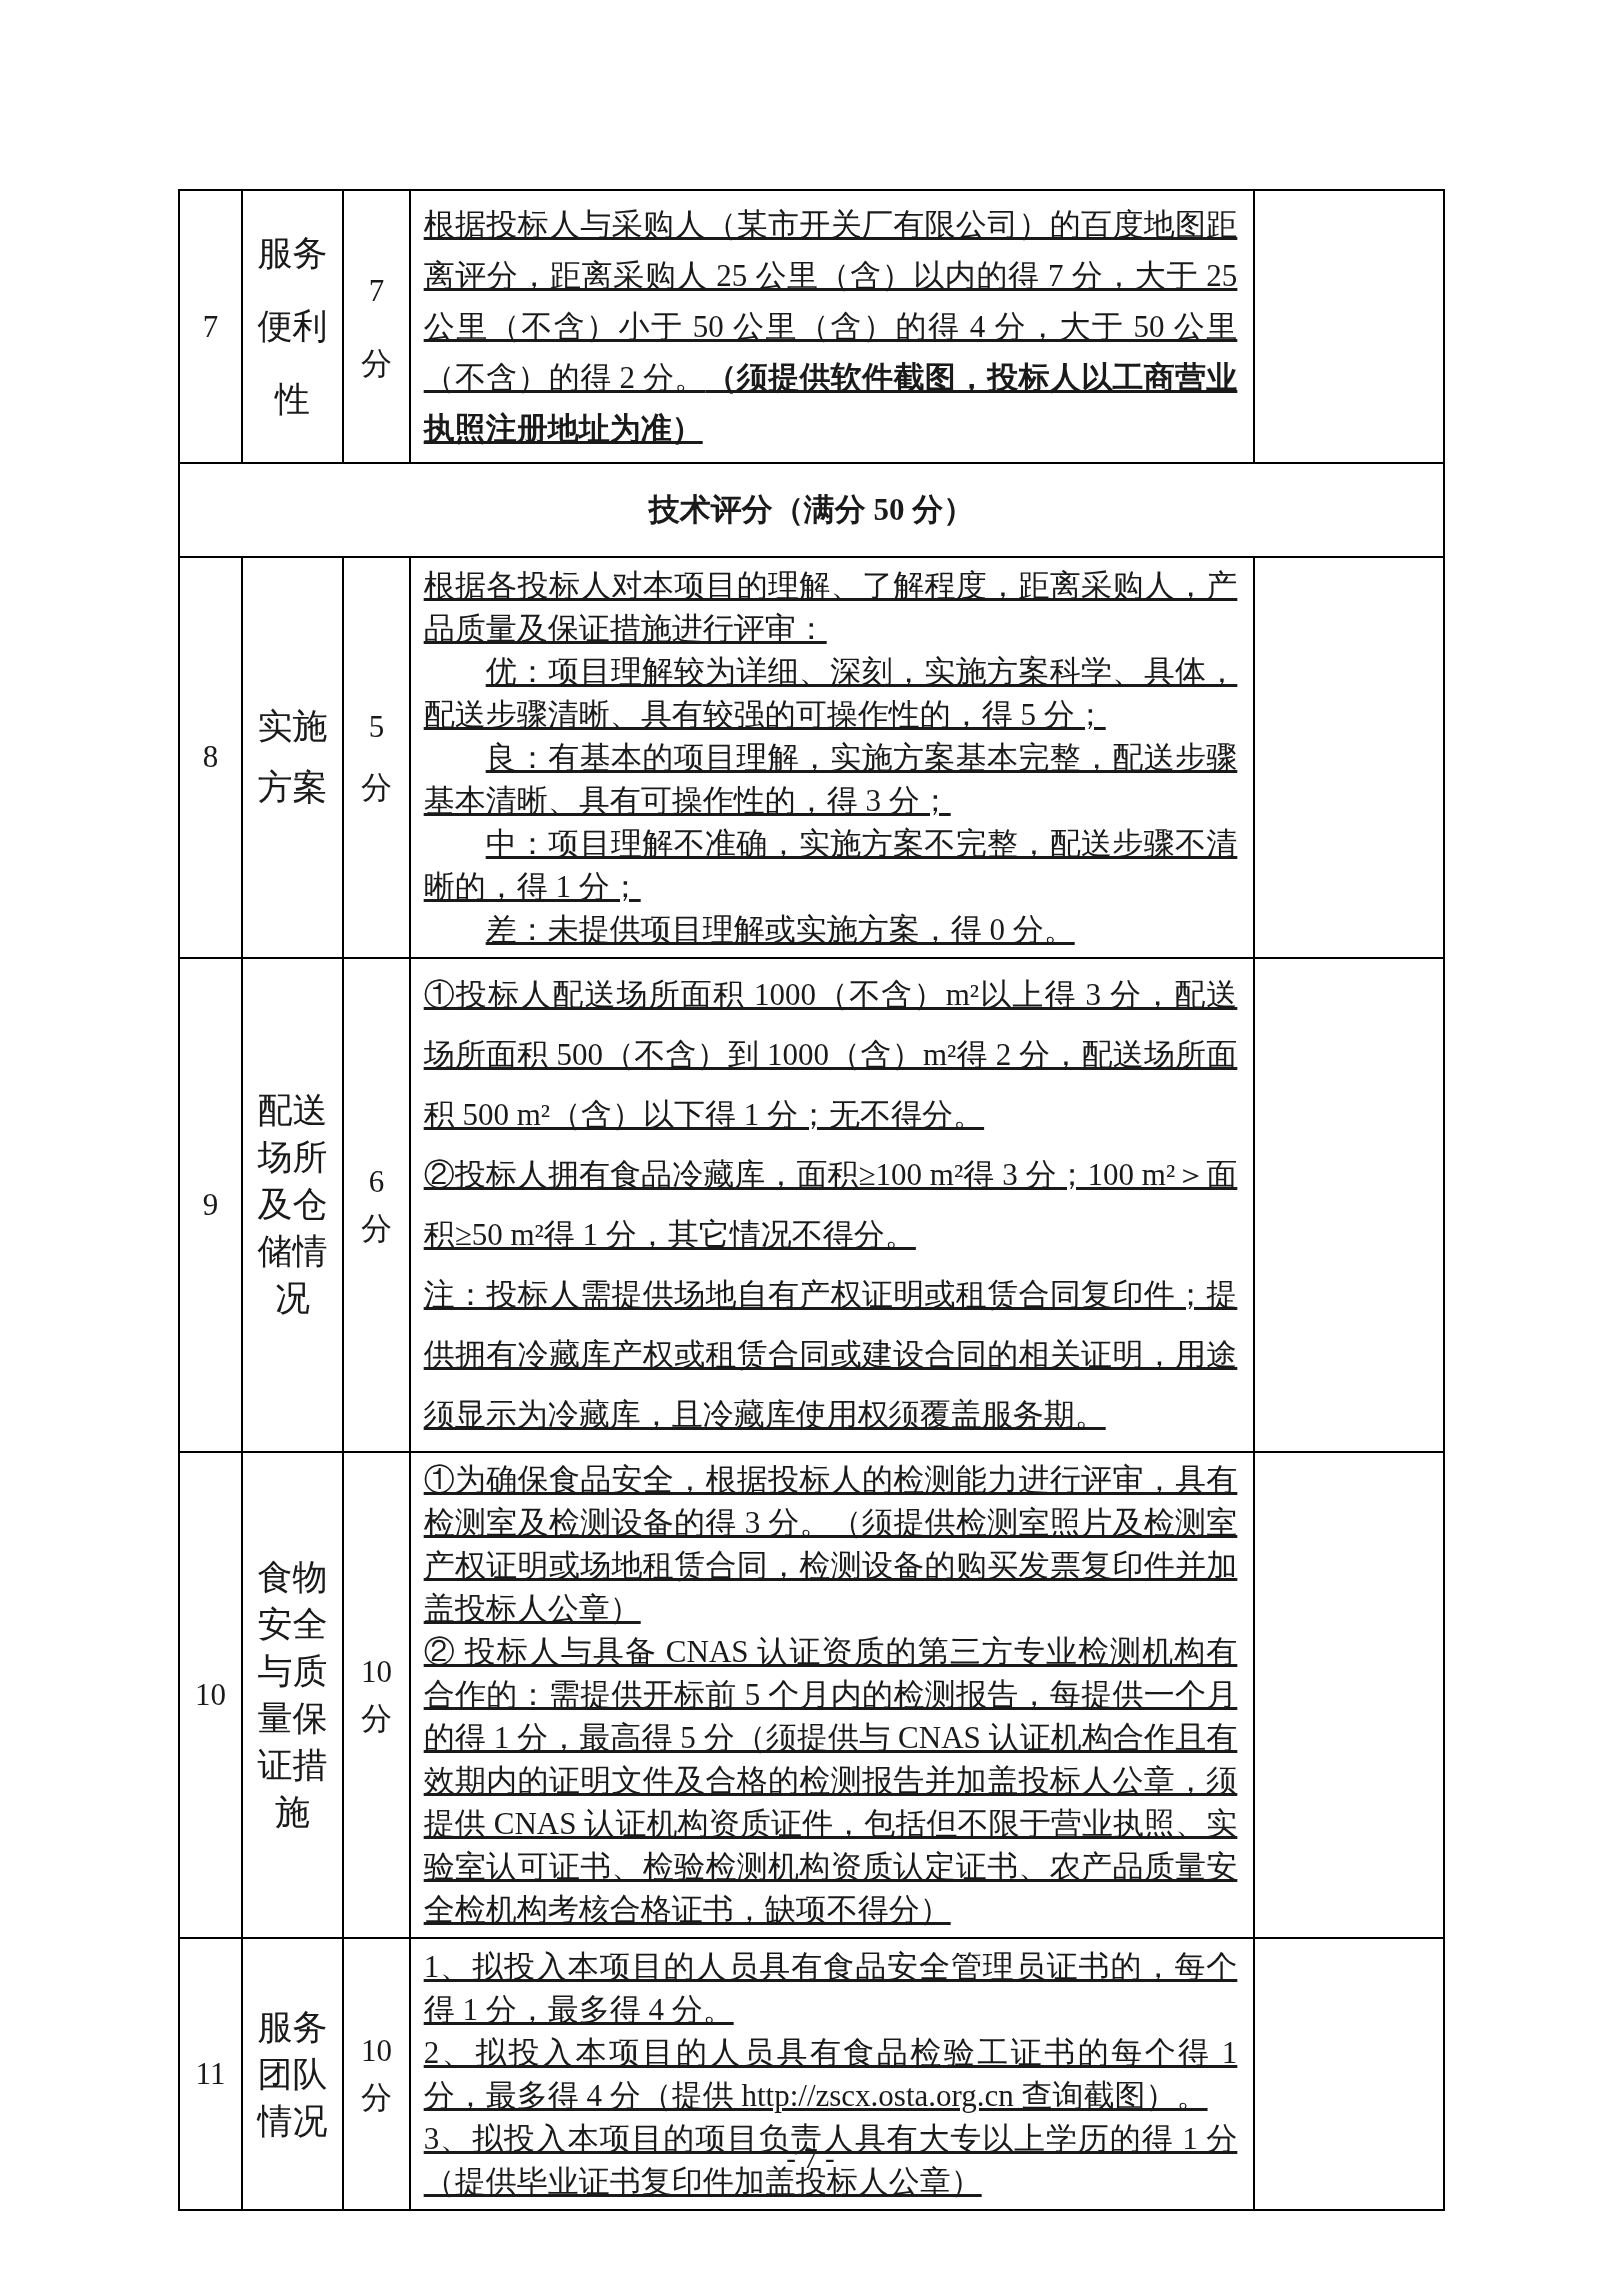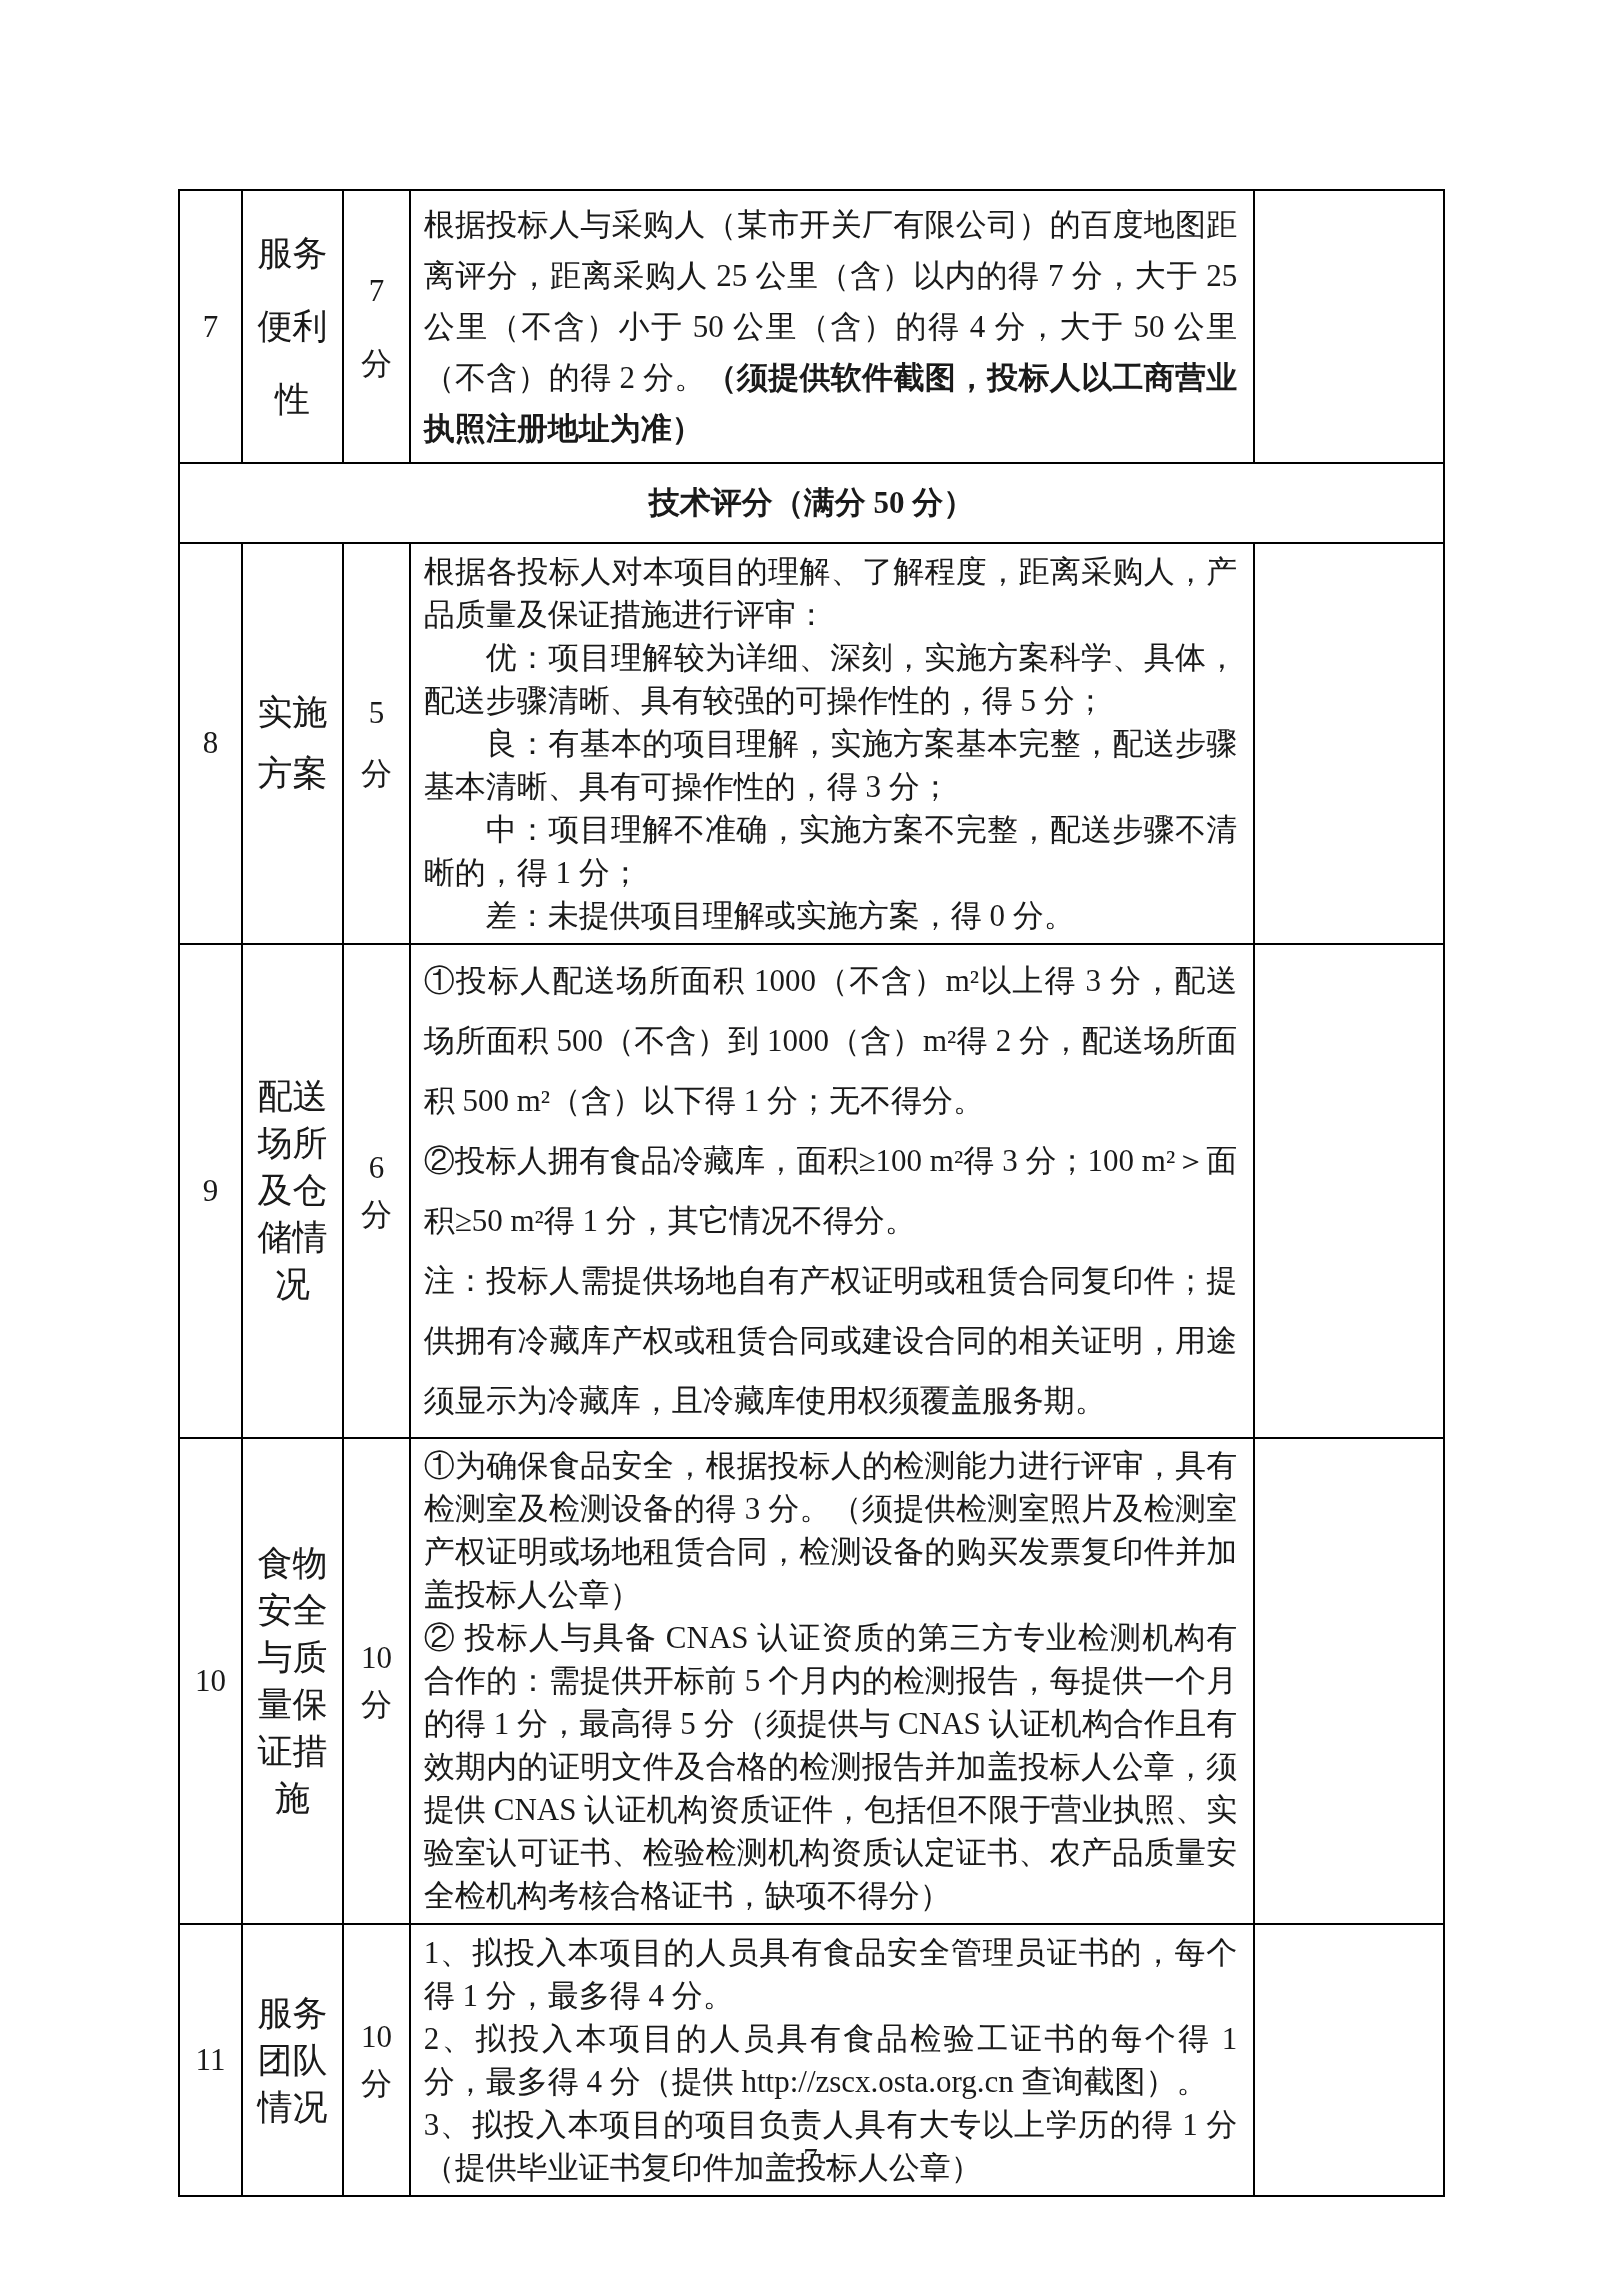--- a/index.html
+++ b/index.html
@@ -13,38 +13,38 @@
     position:absolute;left:178px;top:189px;width:1264px;
     border-collapse:collapse;table-layout:fixed;
   }
   td{
     border:2px solid #000;
     border-top-width:2.9px;border-bottom-width:2.9px;
     vertical-align:middle;
     overflow:hidden;
   }
   tr.r7{height:273px;}
-  tr.hdr{height:80px;}
+  tr.hdr{height:94px;}
   tr.r8{height:392px;}
   tr.r9{height:368px;}
   tr.r10{height:480px;}
   tr.r11{height:262px;}
   td.no{text-align:center;font-size:31px;}
   td.nm{text-align:center;font-size:35px;padding:0 5.9px;line-height:47px;}
   td.pt{text-align:center;font-size:31px;line-height:47px;padding:0;}
   tr.r7 td.nm, tr.r7 td.pt{line-height:73px;}
   tr.r8 td.nm, tr.r8 td.pt{line-height:61px;}
   td.ds{
     font-size:31px;line-height:43px;
     padding:5.9px 15.7px 5.9px 12.7px;
     text-align:justify;
   }
   tr.r7 td.ds{line-height:51px;}
   tr.r9 td.ds{line-height:60px;margin-left:29px;}
-  td.ds p{margin:0;padding:0;}
+  td.ds p{margin:0;padding:0;text-decoration:underline;}
   td.ds p.ind{text-indent:2em;}
   td.ds b{font-weight:bold;}
   tr.hdr td{
     text-align:center;font-weight:bold;font-size:31px;
   }
   .footer{
     position:absolute;left:0;top:2141px;width:100%;
     text-align:center;font-size:29px;line-height:35px;color:#1a1a1a;
   }
 </style>

